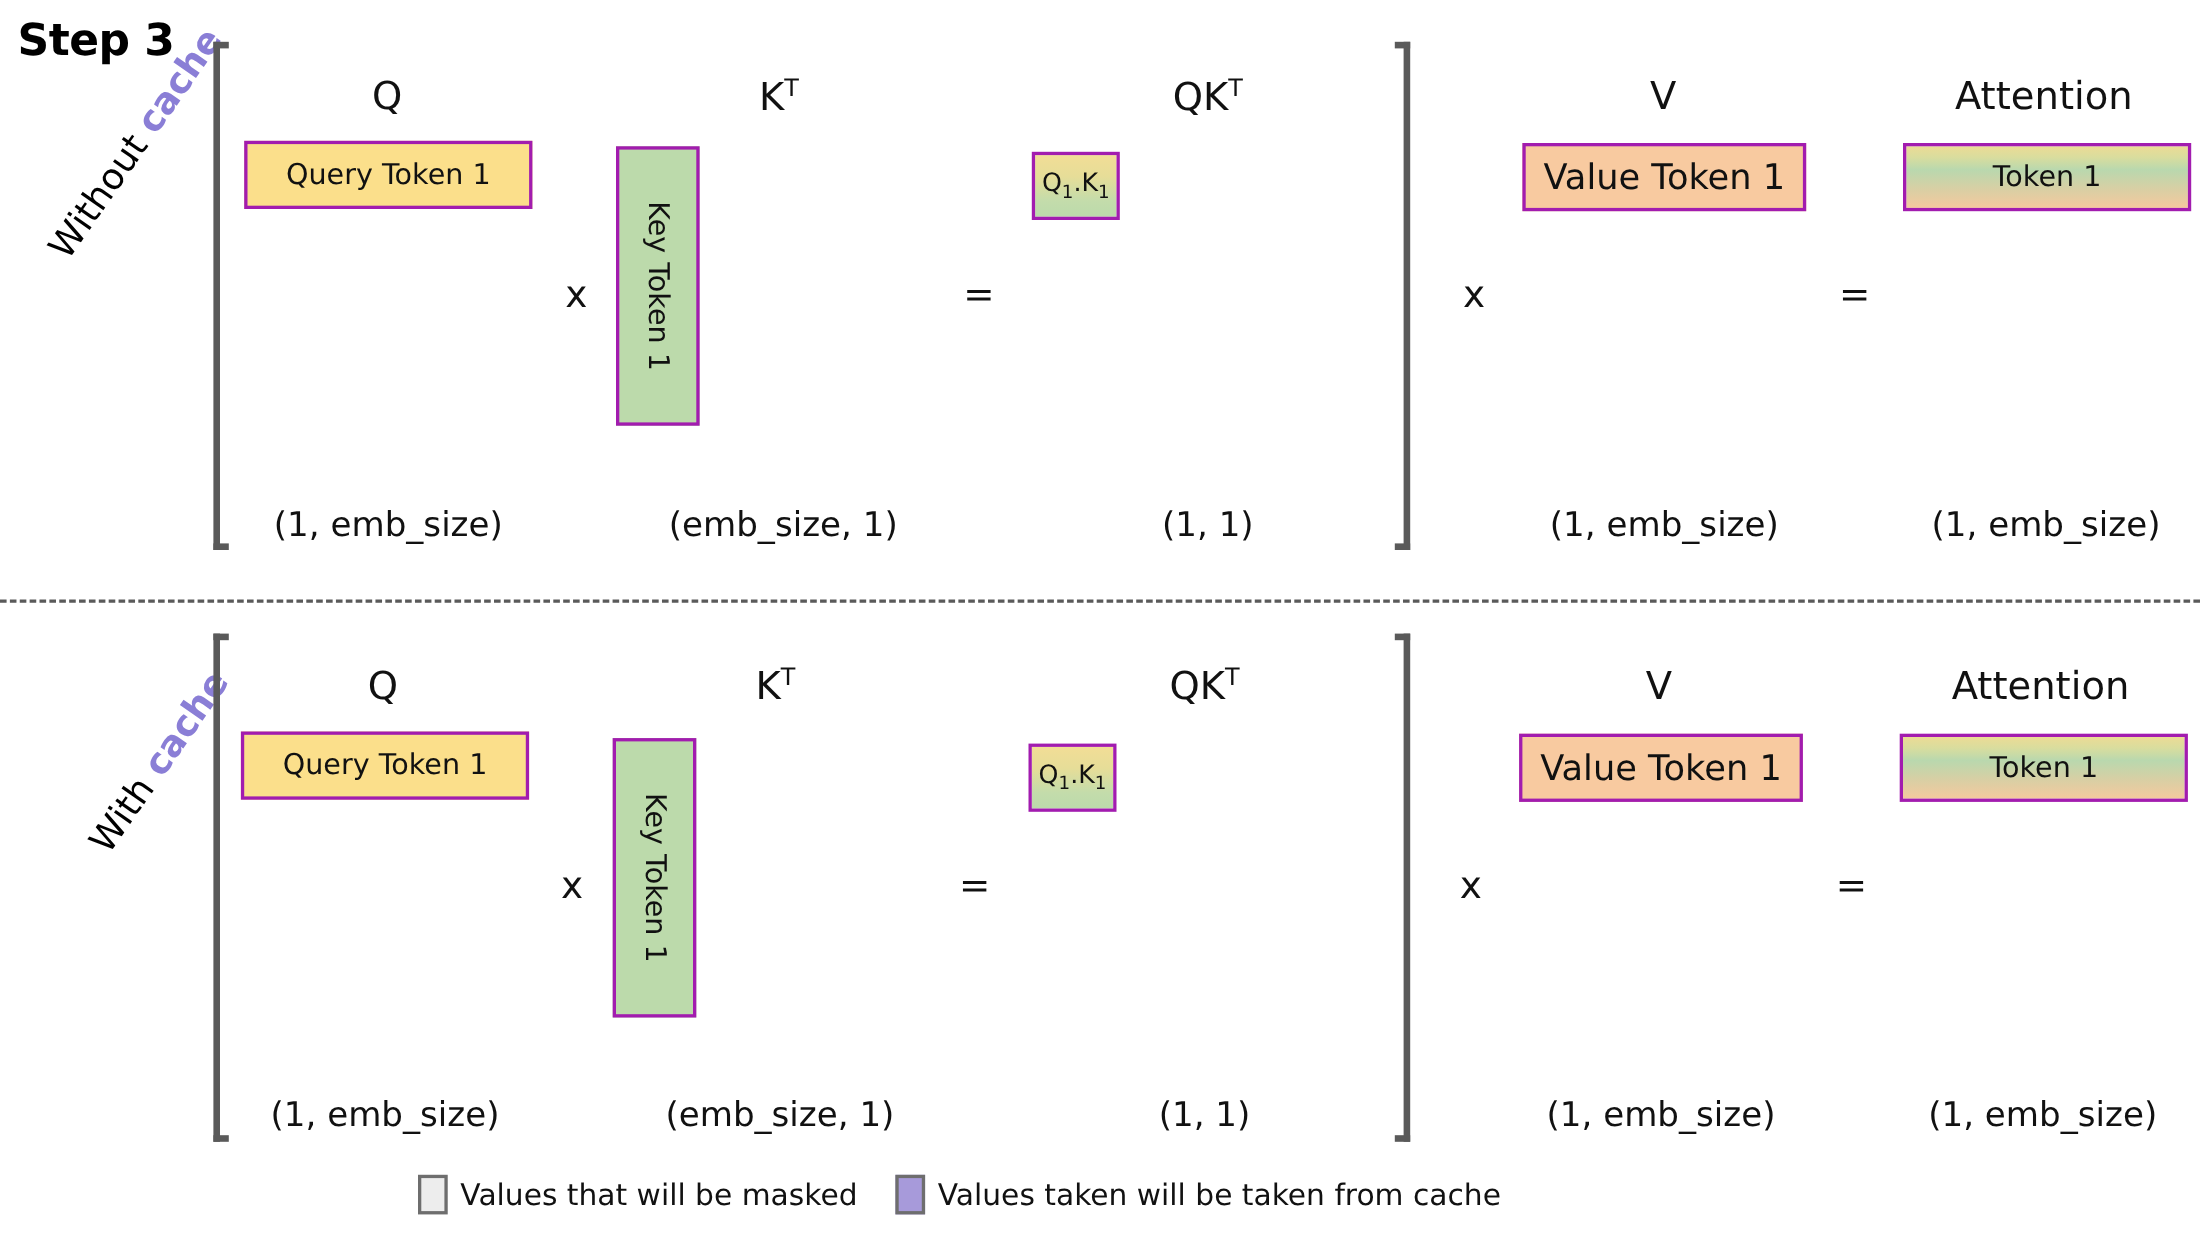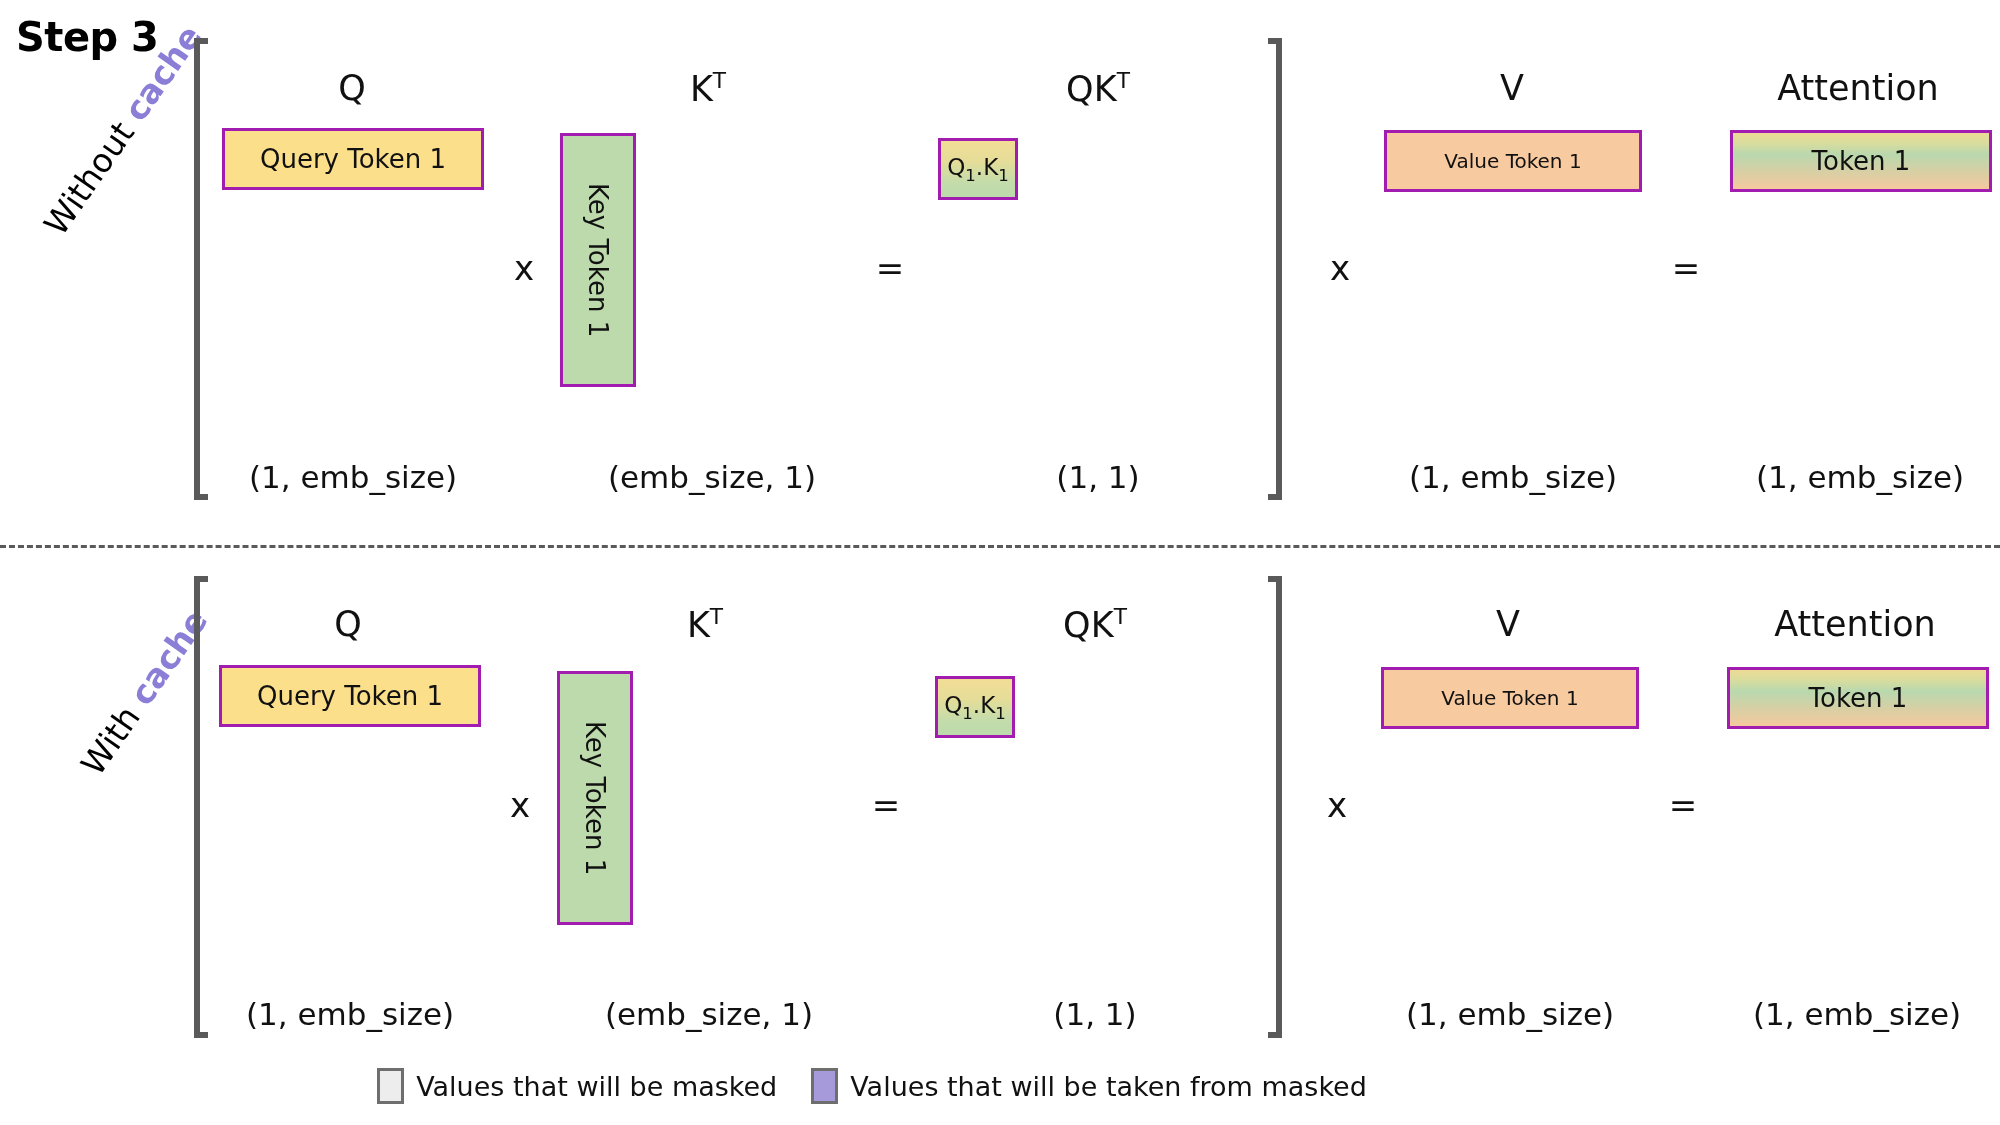--- a/index.html
+++ b/index.html
@@ -83,21 +83,21 @@
     writing-mode: vertical-rl;
     white-space: nowrap;
   }
   .box-qk {
     background: linear-gradient(180deg, #f2dd96 0%, #e6dd98 35%, #c3dcab 75%, #bcdaab 100%);
     font-size: 23px;
   }
   .box-qk sub { font-size: 0.72em; vertical-align: sub; }
   .box-value {
     background: #f8caa0;
-    font-size: 20px;
+    font-size: 32px;
     text-align: right;
   }
   .box-attn {
     background: linear-gradient(180deg, #ecdb95 0%, #d9dd9e 18%, #b9d8ae 38%, #d9cfa4 70%, #f5c99e 100%);
     font-size: 26px;
   }
 
   
   .op {
     font-size: 34px;
@@ -256,15 +256,15 @@
   <div class="abs shape" style="left:1857px; top:996px;">(1, emb_size)</div>
 </div>
 
 <div class="abs legend">
   <div class="legend-item">
     <span class="legend-swatch" style="background:#ededed;"></span>
     <span class="legend-text">Values that will be masked</span>
   </div>
   <div class="legend-item">
     <span class="legend-swatch" style="background:#a79ada;"></span>
-    <span class="legend-text">Values that will be taken from masked</span>
+    <span class="legend-text">Values taken will be taken from cache</span>
   </div>
 </div>
 
 </body></html>

